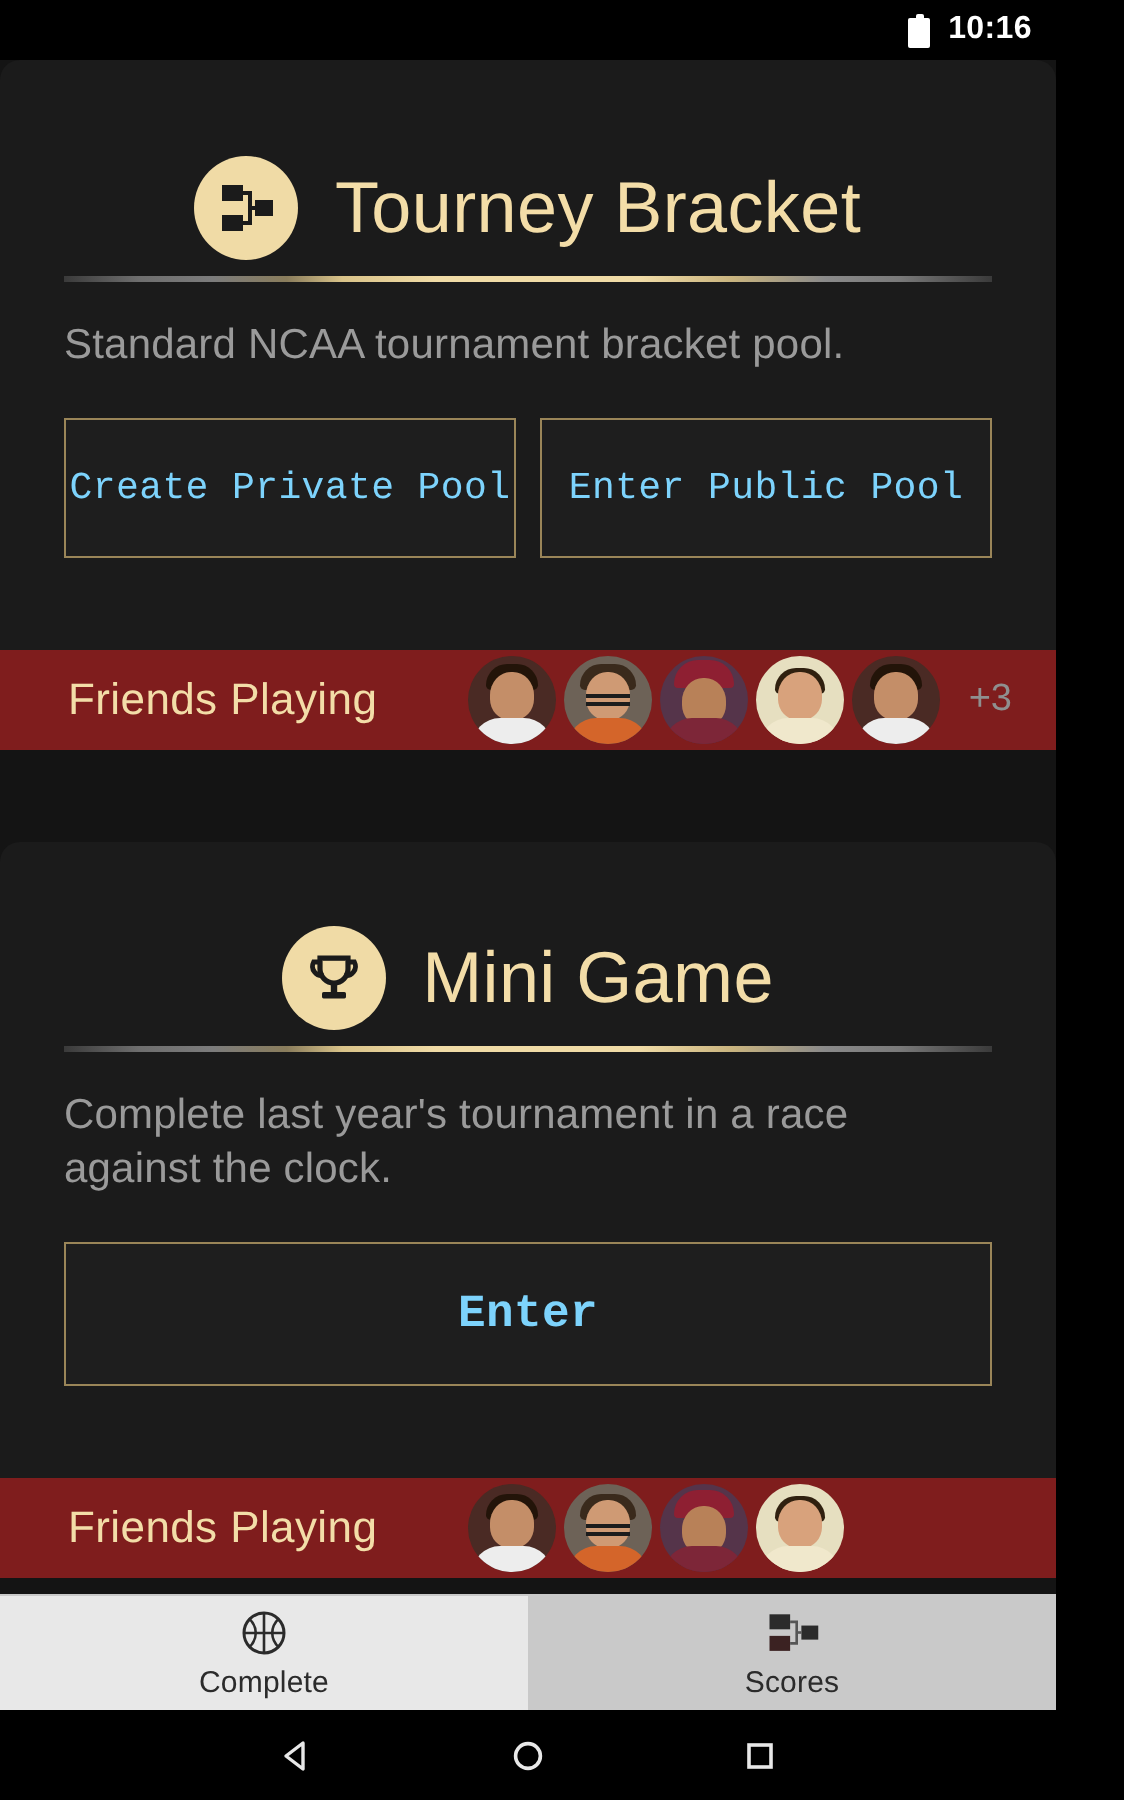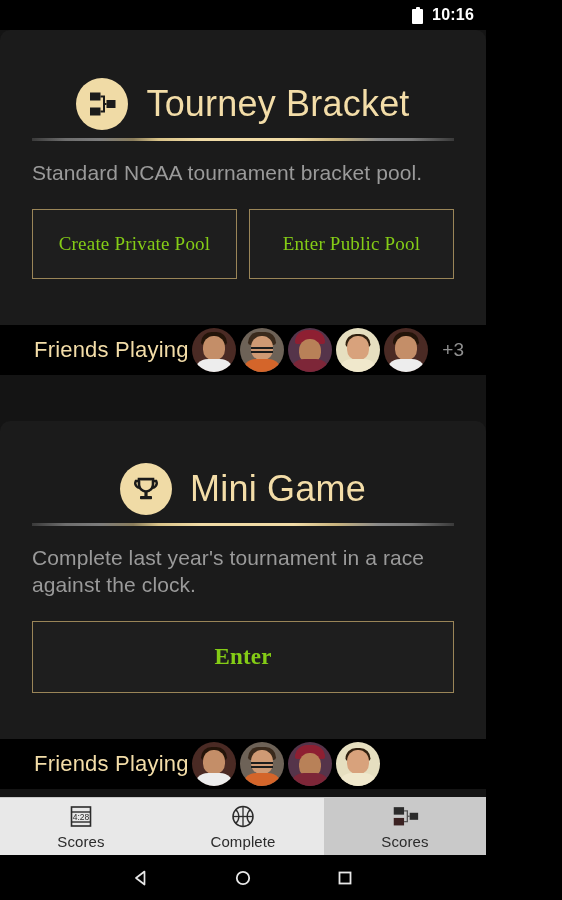--- a/index.html
+++ b/index.html
@@ -7,21 +7,21 @@
   html, body {
     width: 562px;
     height: 900px;
     background: #000;
     font-family: "Liberation Sans", sans-serif;
     overflow: hidden;
   }
 
   #app {
     position: relative;
-    width: 486px;
+    width: 528px;
     height: 900px;
     background: #141414;
     display: flex;
     flex-direction: column;
   }
 
   
   .status-bar {
     height: 30px;
     background: #000;
@@ -133,41 +133,41 @@
   .btn-row {
     display: flex;
     gap: 12px;
     margin-top: 22px;
     padding-bottom: 46px;
   }
   .btn {
     flex: 1 1 0;
     border: 1px solid #9a8558;
     background: #1e1e1e;
-    color: #84cc16;
+    color: #7dd3fc;
     font-size: 19px;
-    font-family: Liberation Serif, serif;
+    font-family: Liberation Mono, monospace;
     height: 70px;
     display: flex;
     align-items: center;
     justify-content: center;
     letter-spacing: 0.2px;
     cursor: pointer;
   }
   .btn.full {
     width: 100%;
     flex: 1 1 100%;
     font-size: 23px;
     font-weight: bold;
     height: 72px;
   }
 
   
   .friends-row {
-    background: #000000;
+    background: #7f1d1d;
     height: 50px;
     display: flex;
     align-items: center;
     padding: 0 22px 0 34px;
   }
   .friends-label {
     color: #f3dda8;
     font-size: 22px;
     letter-spacing: 0.2px;
     white-space: nowrap;
@@ -422,31 +422,20 @@
           </span>
         </span>
       </div>
     </div>
 
     <div class="gap grow"></div>
   </div>
 
   <div class="tabbar">
 
-    <div class="tab">
-      <span class="tab-icon">
-        <svg width="30" height="24" viewBox="0 0 30 24" aria-hidden="true">
-          <rect x="5.5" y="2" width="19" height="19" fill="none" stroke="#2b2b2b" stroke-width="1.6"></rect>
-          <path d="M5.5 7 H24.5" stroke="#2b2b2b" stroke-width="1.4"></path>
-          <path d="M5.5 17 H24.5" stroke="#2b2b2b" stroke-width="1.4"></path>
-          <text x="15" y="15" font-family="Liberation Sans, sans-serif" font-size="8.5" fill="#2b2b2b" text-anchor="middle">4:28</text>
-        </svg>
-      </span>
-      <span class="tab-label">Scores</span>
-    </div>
 
     <div class="tab">
       <span class="tab-icon">
         <svg width="28" height="26" viewBox="0 0 28 26" aria-hidden="true">
           <circle cx="14" cy="12.5" r="10" fill="none" stroke="#2b2b2b" stroke-width="1.5"></circle>
           <path d="M14 2.5 V22.5" fill="none" stroke="#2b2b2b" stroke-width="1.3"></path>
           <path d="M4 12.5 H24" fill="none" stroke="#2b2b2b" stroke-width="1.3"></path>
           <path d="M6.5 5.2 C11 9.5 11 15.5 6.5 19.8" fill="none" stroke="#2b2b2b" stroke-width="1.3"></path>
           <path d="M21.5 5.2 C17 9.5 17 15.5 21.5 19.8" fill="none" stroke="#2b2b2b" stroke-width="1.3"></path>
         </svg>

